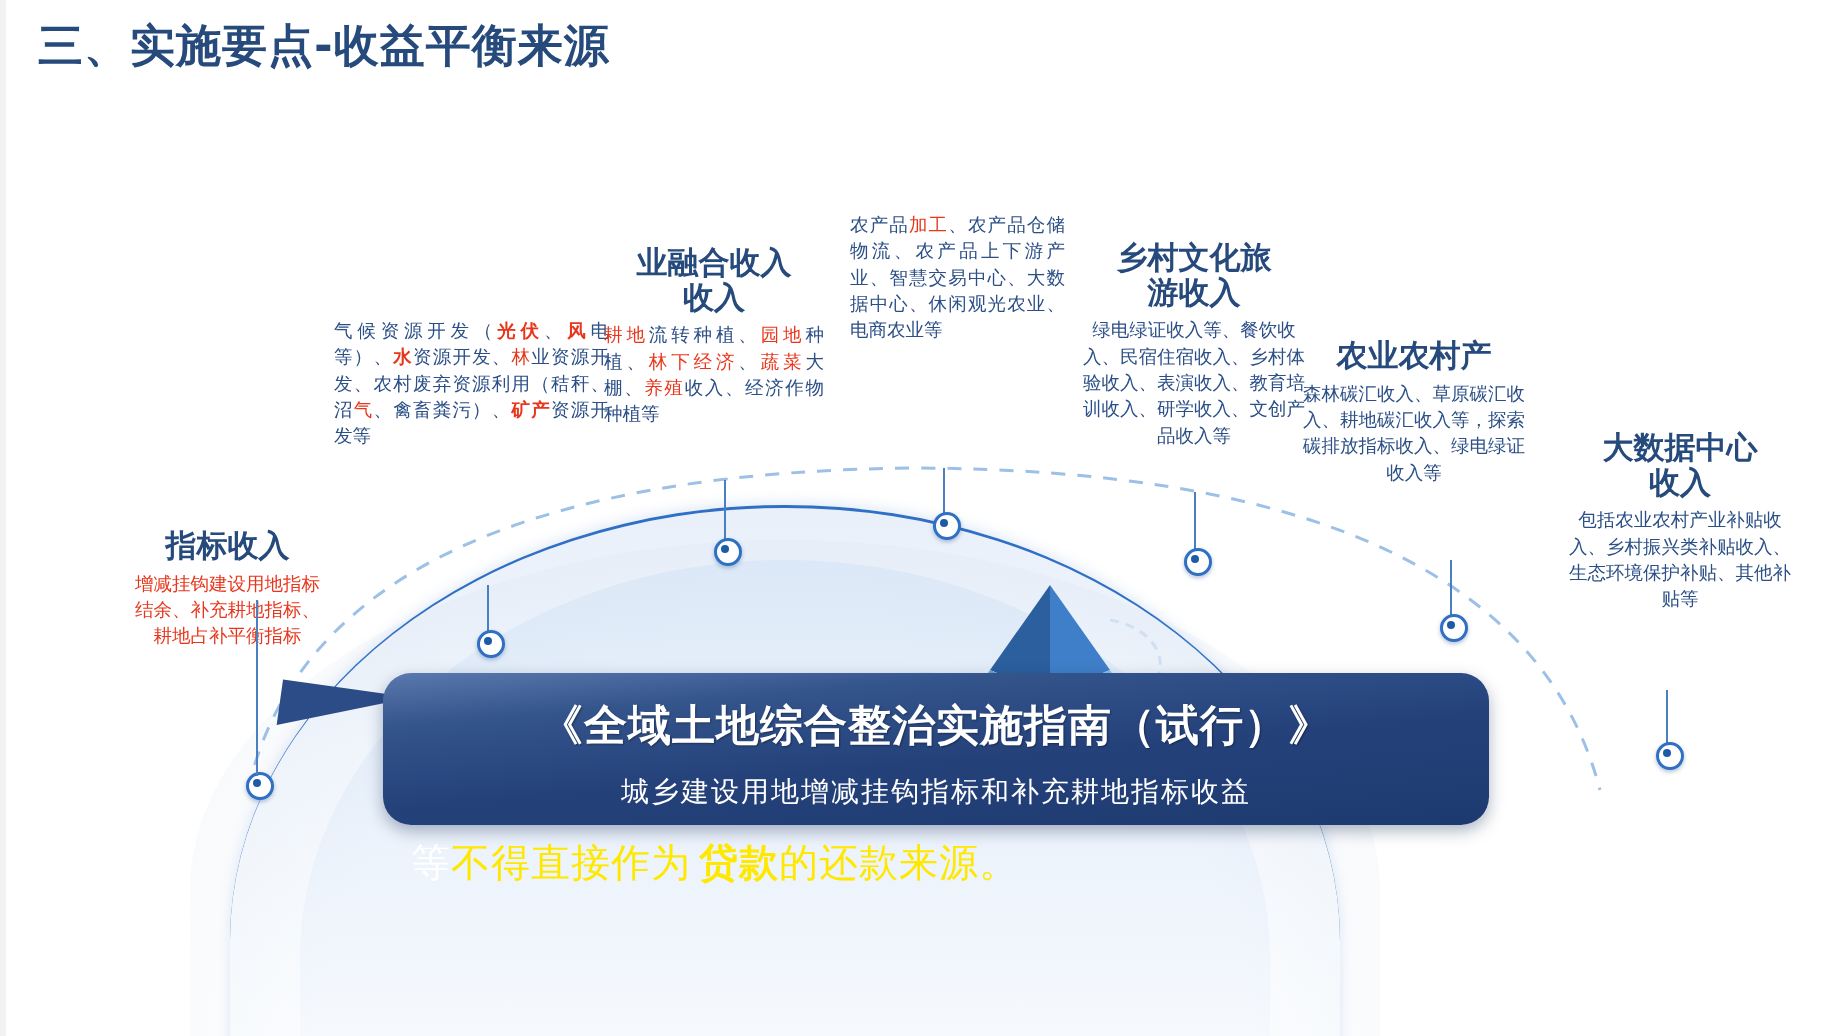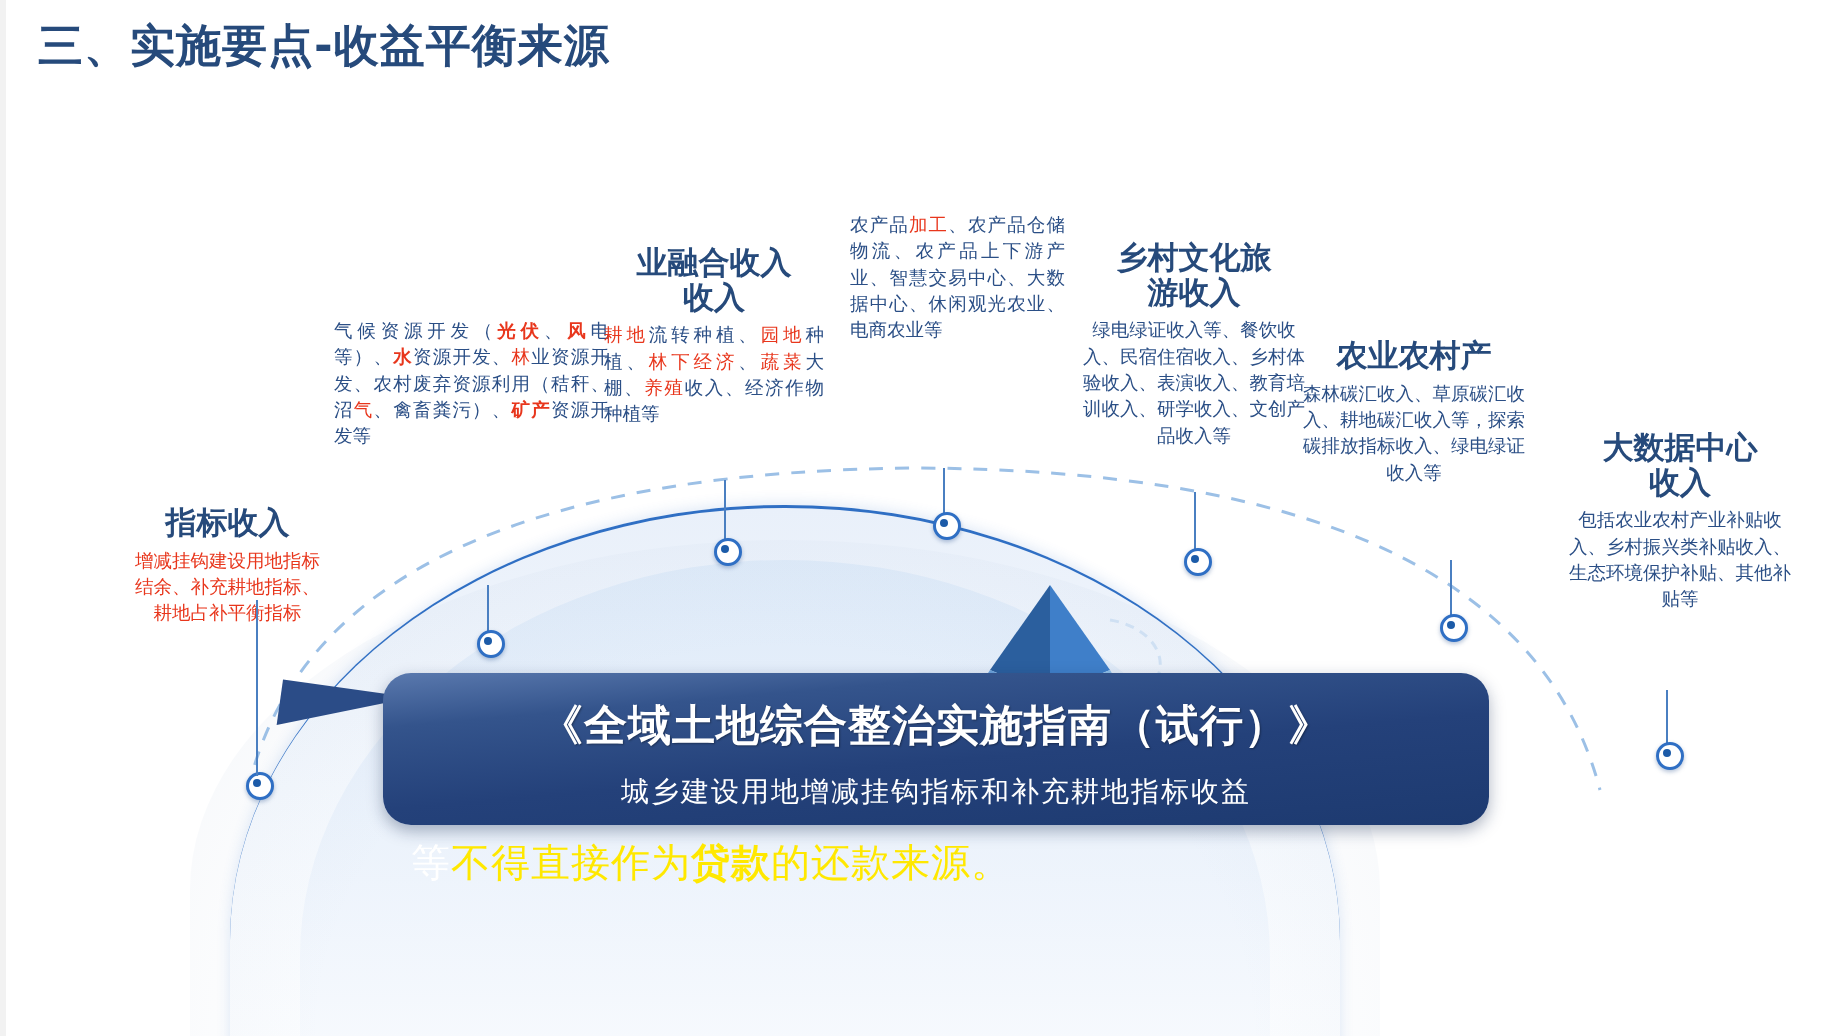--- a/index.html
+++ b/index.html
@@ -102,21 +102,21 @@
     font-family:"DejaVu Serif","Liberation Serif",serif;
   }
   .callout-l3{
     position:absolute;left:28px;right:0;top:163px;text-align:left;
     font-size:39px;letter-spacing:1px;
     font-family:"DejaVu Serif","Liberation Serif",serif;
     z-index:7;white-space:nowrap;
   }
   .cw{color:#ffffff;}
   .cy{color:#ffe800;}
-  .cyb{color:#ffe800;font-weight:bold;}
+  .cyb{color:#ffe800;font-weight:bold;margin-left:8px;}
 </style>
 </head>
 <body>
 
 <div id="slide">
 
   <div class="edge-bar"></div>
 
   <div class="slide-title">三、实施要点-收益平衡来源</div>
 
@@ -131,21 +131,21 @@
   </svg>
 
   <svg class="center-art" viewBox="0 0 260 190">
     <polygon points="120,10 180,95 120,120" fill="#3f7fc9"></polygon>
     <polygon points="120,10 60,95 120,120" fill="#2b5f9e"></polygon>
     <polygon points="60,95 120,120 95,150 45,118" fill="#6ba3dd"></polygon>
     <polygon points="180,95 120,120 150,152 195,120" fill="#8fc0ea"></polygon>
     <polygon points="95,150 120,120 150,152 120,172" fill="#4e8cd0"></polygon>
   </svg>
 
-  <div class="item" style="left:135px;top:505px;width:185px;">
+  <div class="item" style="left:135px;top:528px;width:185px;">
     <div class="item-title">指标收入</div>
     <div class="item-body center">
       <span class="hlp">增减挂钩建设用地指标结余、补充耕地指标、耕地占补平衡指标</span>
     </div>
   </div>
   <div class="conn" style="left:256px;top:600px;height:128px;"></div>
   <div class="dot" style="left:246px;top:772px;"></div>
   <div class="conn" style="left:256px;top:690px;height:86px;"></div>
 
   <div class="item" style="left:334px;top:318px;width:275px;">

